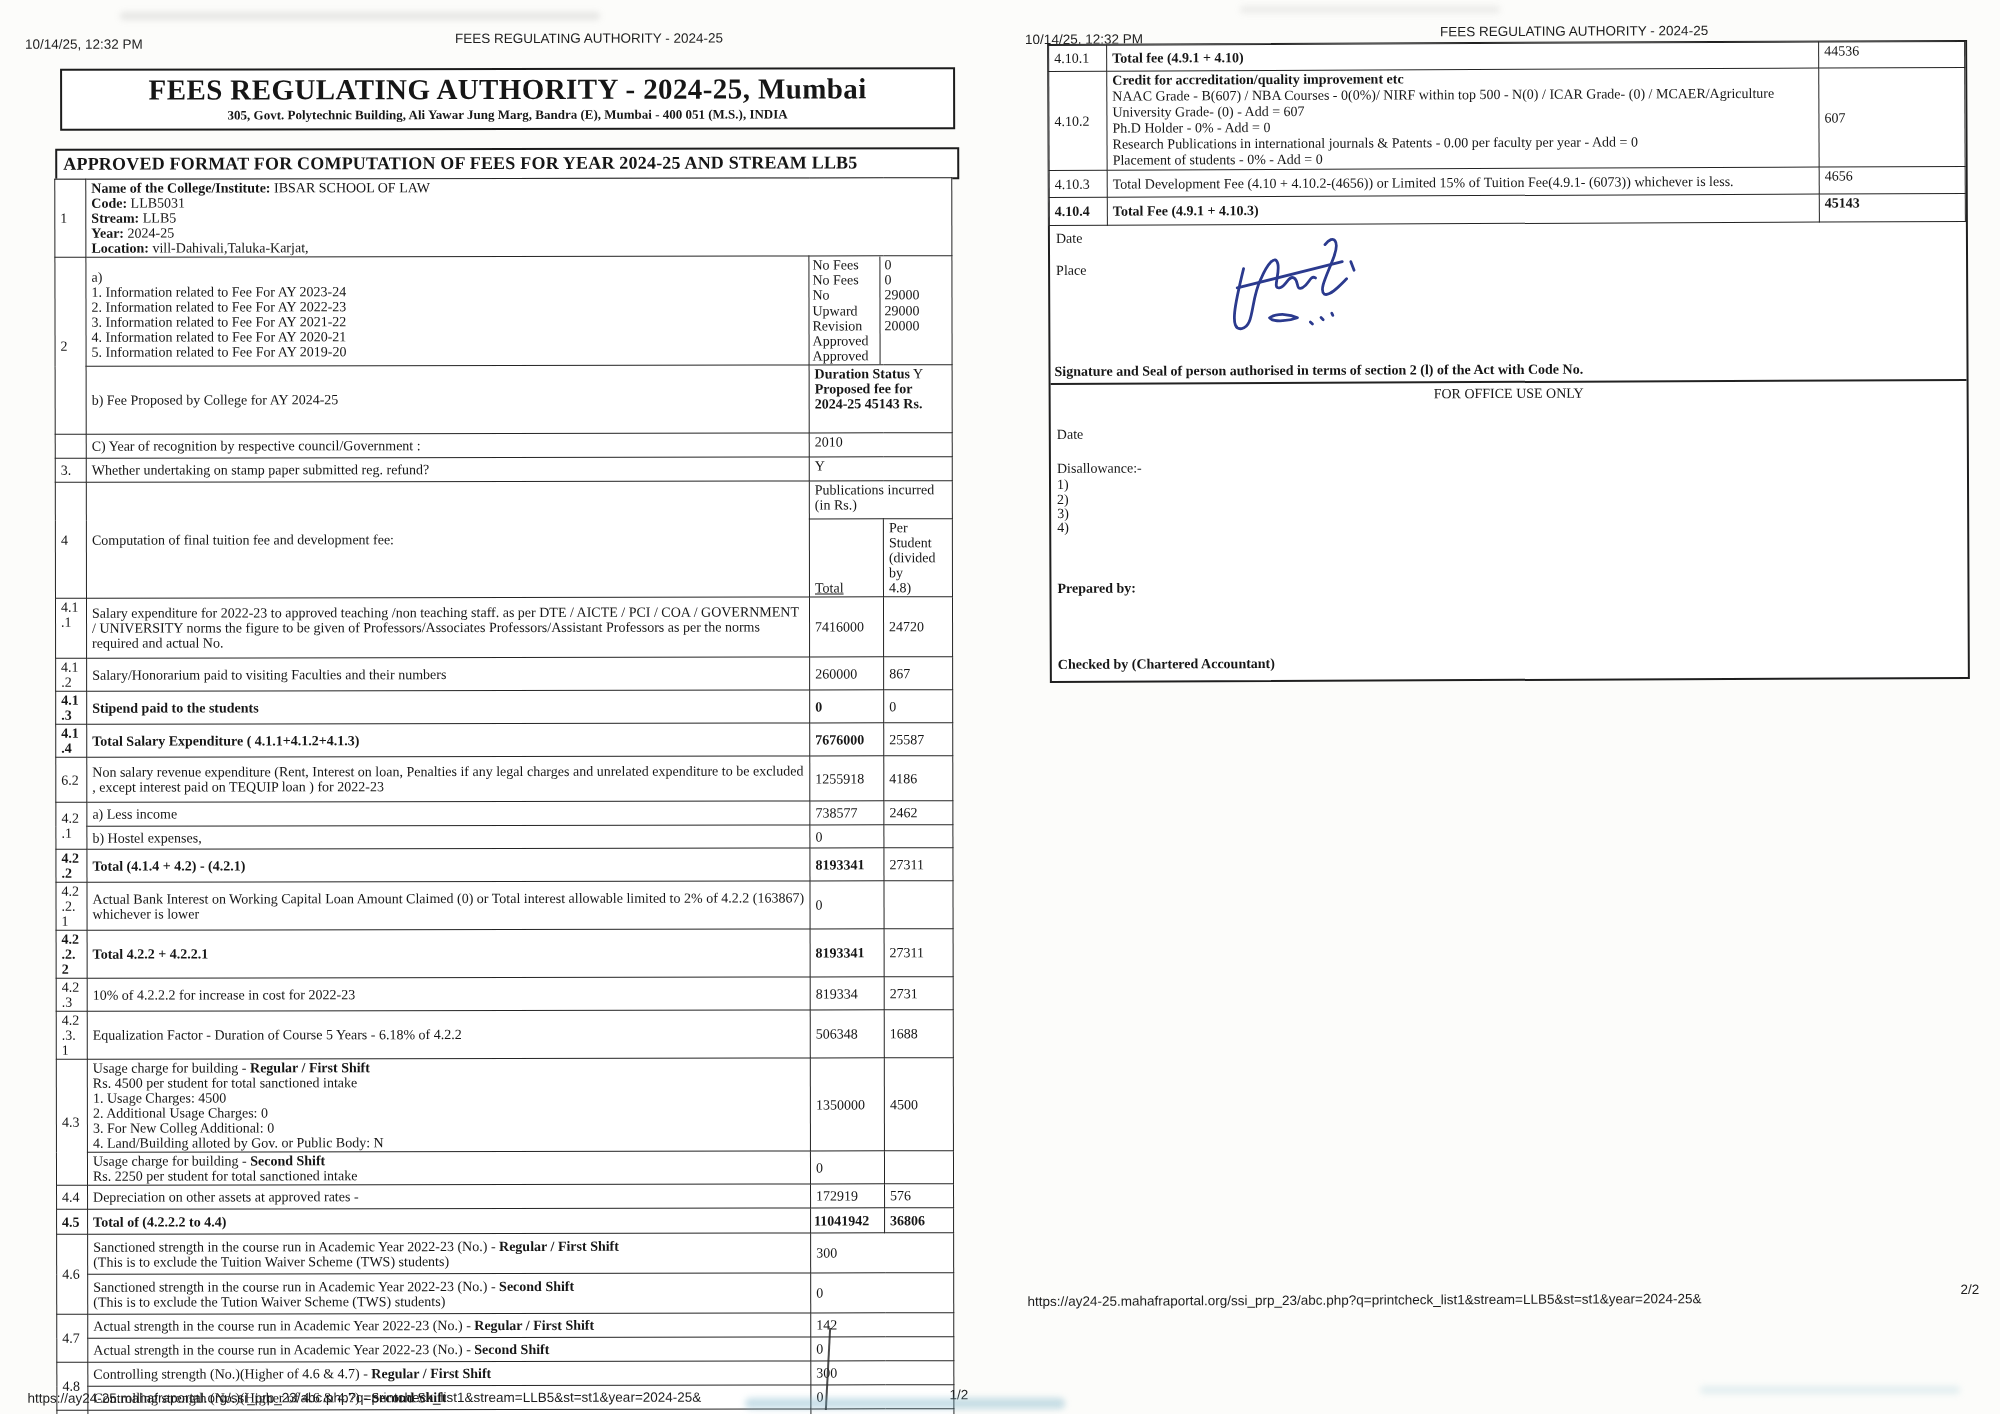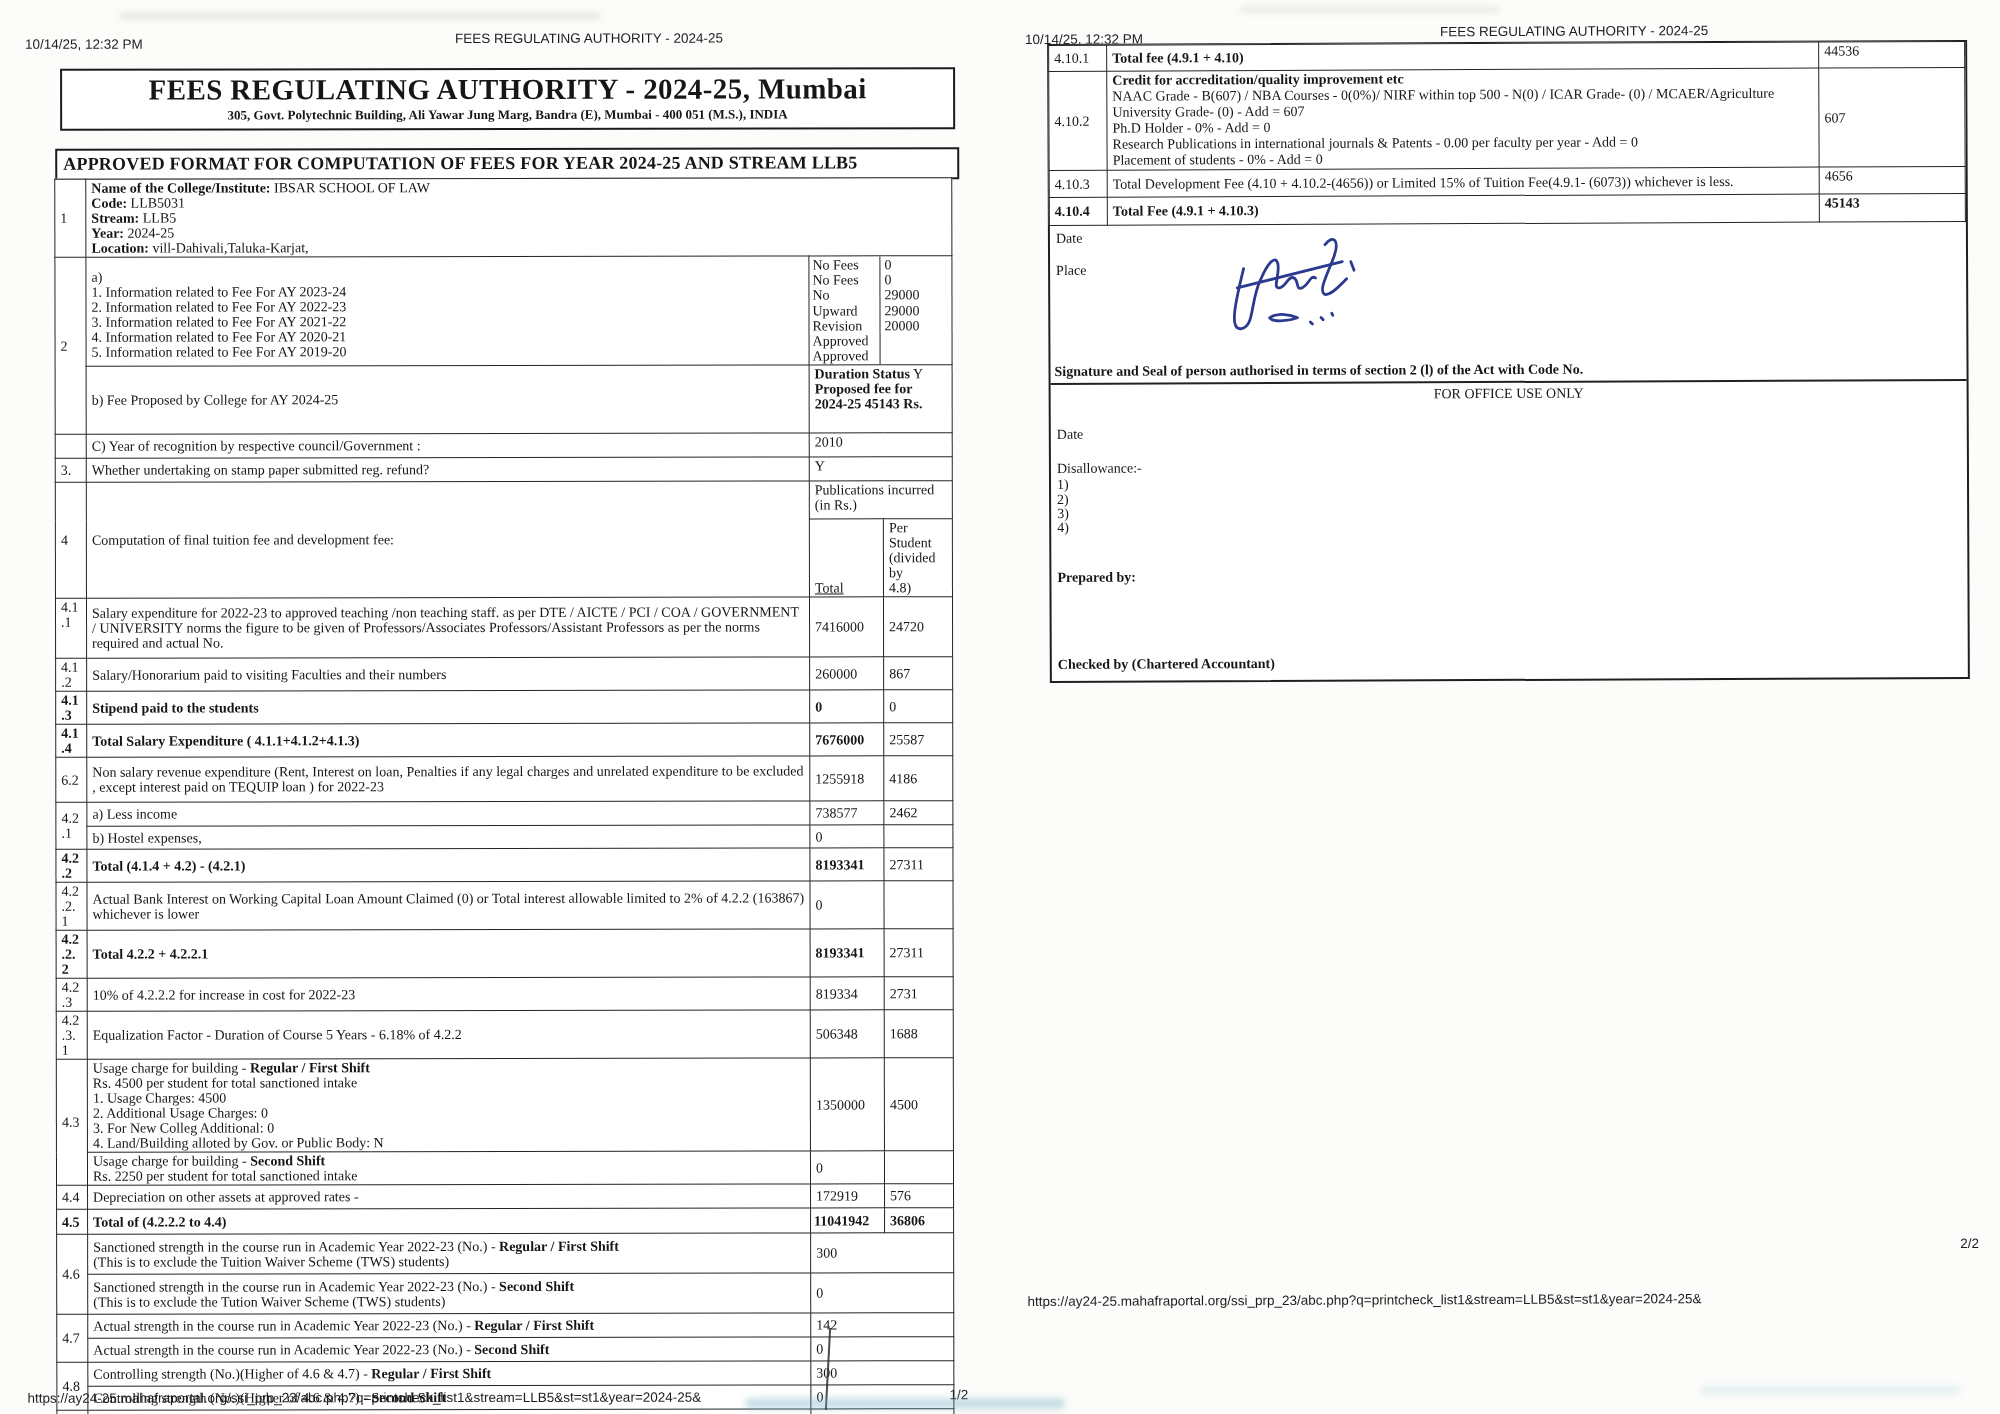--- a/index.html
+++ b/index.html
@@ -353,26 +353,26 @@
     </div>
 
     <div class="offarea">
       <div class="abs" style="left:0;right:0;top:3px;text-align:center;">FOR OFFICE USE ONLY</div>
       <div class="abs" style="left:6px;top:42px;">Date</div>
       <div class="abs" style="left:6px;top:76px;">Disallowance:-</div>
       <div class="abs" style="left:6px;top:92px;">1)</div>
       <div class="abs" style="left:6px;top:107px;">2)</div>
       <div class="abs" style="left:6px;top:121px;">3)</div>
       <div class="abs" style="left:6px;top:135px;">4)</div>
-      <div class="abs b" style="left:6px;top:185px;">Prepared by:</div>
+      <div class="abs b" style="left:6px;top:196px;">Prepared by:</div>
       <div class="abs b" style="left:6px;top:272px;">Checked by (Chartered Accountant)</div>
     </div>
   </div>
 
   <div class="pfoot" style="left:2px;top:1272px;">https://ay24-25.mahafraportal.org/ssi_prp_23/abc.php?q=printcheck_list1&amp;stream=LLB5&amp;st=st1&amp;year=2024-25&amp;</div>
-  <div class="pfoot" style="left:935px;top:1218px;">2/2</div>
+  <div class="pfoot" style="left:935px;top:1264px;">2/2</div>
 </div>
 
 <div class="artifact" style="left:120px;top:12px;width:480px;height:8px;background:rgba(120,120,120,.16);filter:blur(3px);border-radius:4px;"></div>
 <div class="artifact" style="left:1240px;top:6px;width:260px;height:7px;background:rgba(120,120,120,.13);filter:blur(3px);border-radius:4px;"></div>
 <div class="artifact" style="left:827px;top:1328px;width:2.4px;height:82px;background:#2c2c2c;opacity:.85;transform:rotate(3deg);"></div>
 <div class="artifact" style="left:745px;top:1398px;width:320px;height:11px;background:rgba(110,170,195,.38);filter:blur(3px);border-radius:6px;"></div>
 <div class="artifact" style="left:1700px;top:1386px;width:260px;height:8px;background:rgba(140,190,210,.22);filter:blur(3px);border-radius:6px;"></div>
 
 </body></html>

